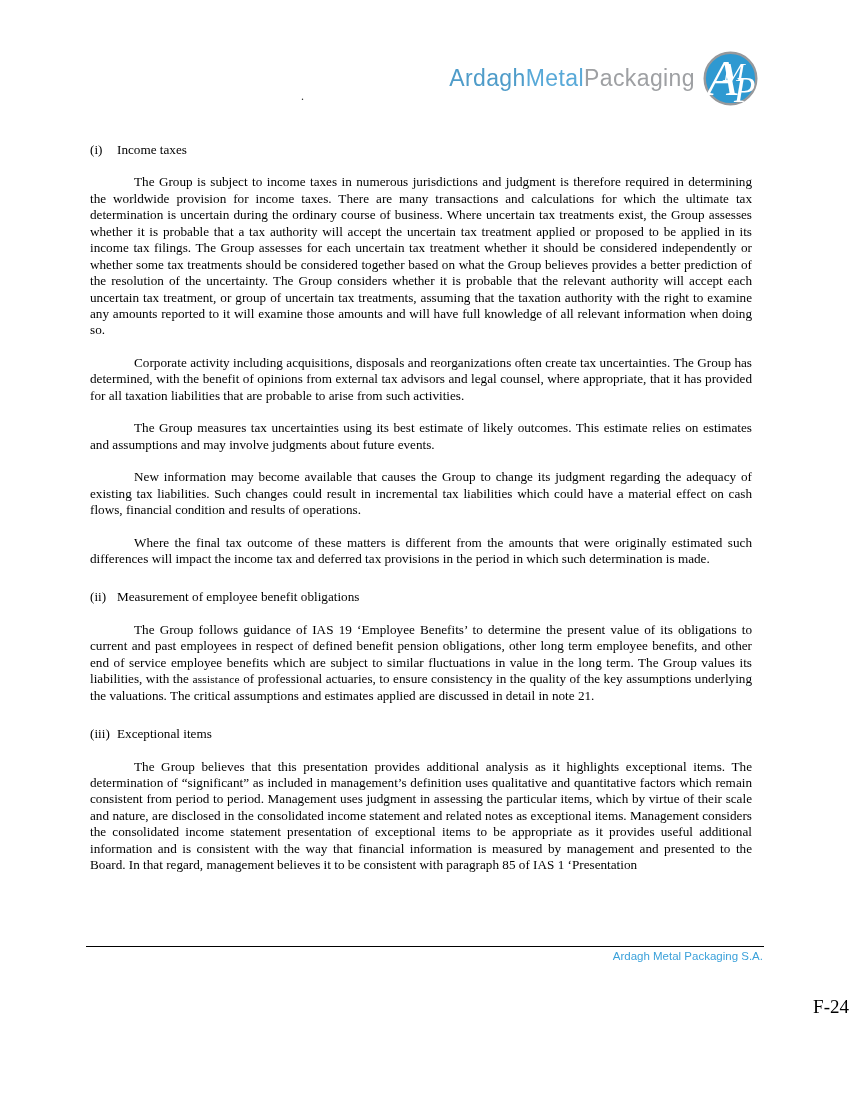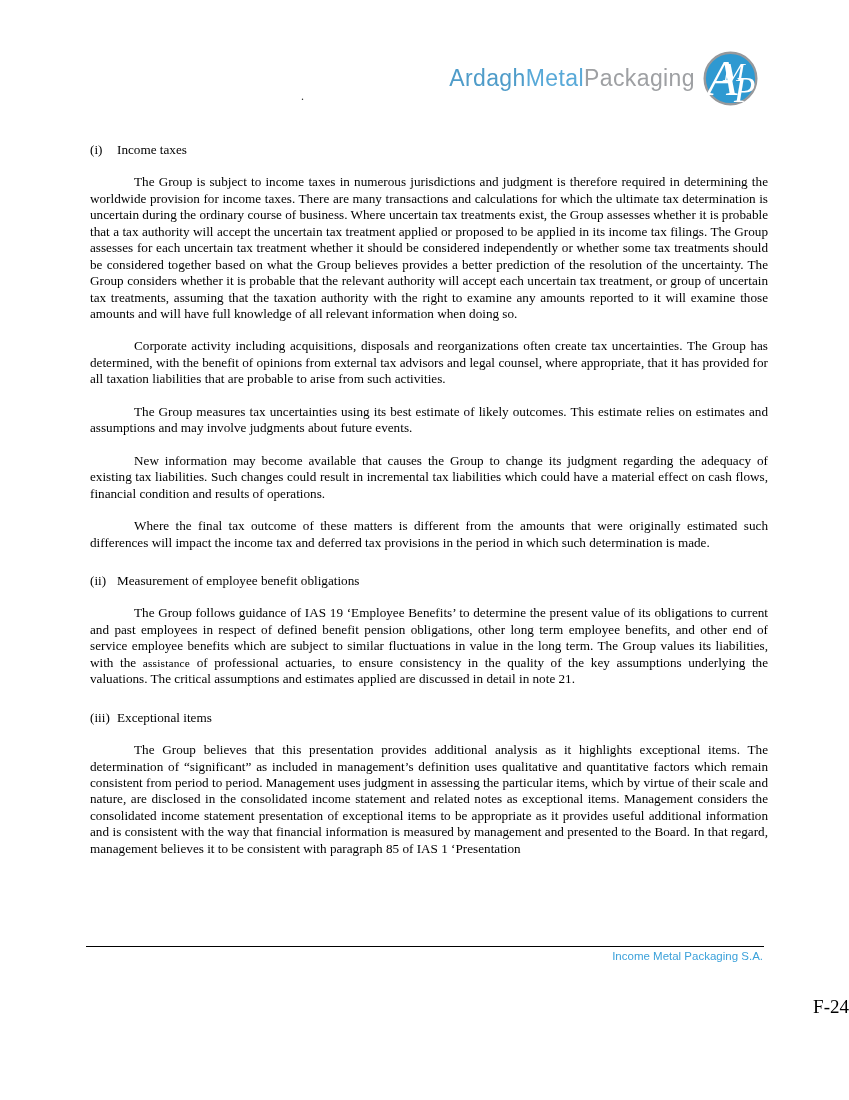--- a/index.html
+++ b/index.html
@@ -40,21 +40,21 @@
     position:absolute; left:90px; top:142px; width:678px;
   }
   .sec-h {
     margin:22px 0 0 0;
     font-weight:normal; font-size:13.2px; line-height:16.4px;
   }
   .sec-h:first-child, section:first-child .sec-h { }
   #sec-0 .sec-h { margin-top:0; }
   .sec-label { display:inline-block; min-width:27px; }
   .para {
-    margin:16px 0 0 0;
+    margin:16px 16px 0 0;
     text-align:justify;
     text-indent:44px;
     font-size:13.2px; line-height:16.45px;
   }
   .alt-font { font-size:0.86em; letter-spacing:0.2px; }
 
   
   .footer-rule {
     position:absolute; left:86px; right:85px; top:946px;
     border-top:1.6px solid #000;
@@ -105,16 +105,16 @@
     </section>
 
     <section id="sec-2">
       <h3 class="sec-h"><span class="sec-label">(iii)</span><span>Exceptional items</span></h3>
       <p class="para">The Group believes that this presentation provides additional analysis as it highlights exceptional items. The determination of “significant” as included in management’s definition uses qualitative and quantitative factors which remain consistent from period to period. Management uses judgment in assessing the particular items, which by virtue of their scale and nature, are disclosed in the consolidated income statement and related notes as exceptional items. Management considers the consolidated income statement presentation of exceptional items to be appropriate as it provides useful additional information and is consistent with the way that financial information is measured by management and presented to the Board. In that regard, management believes it to be consistent with paragraph 85 of IAS 1 ‘Presentation</p>
     </section>
 
   </main>
 
   <div class="footer-rule"></div>
-  <div class="footer-company">Income Metal Packaging S.A.</div>
+  <div class="footer-company">Ardagh Metal Packaging S.A.</div>
   <div class="page-number">F-24</div>
 
 </div>
 
 </body></html>

